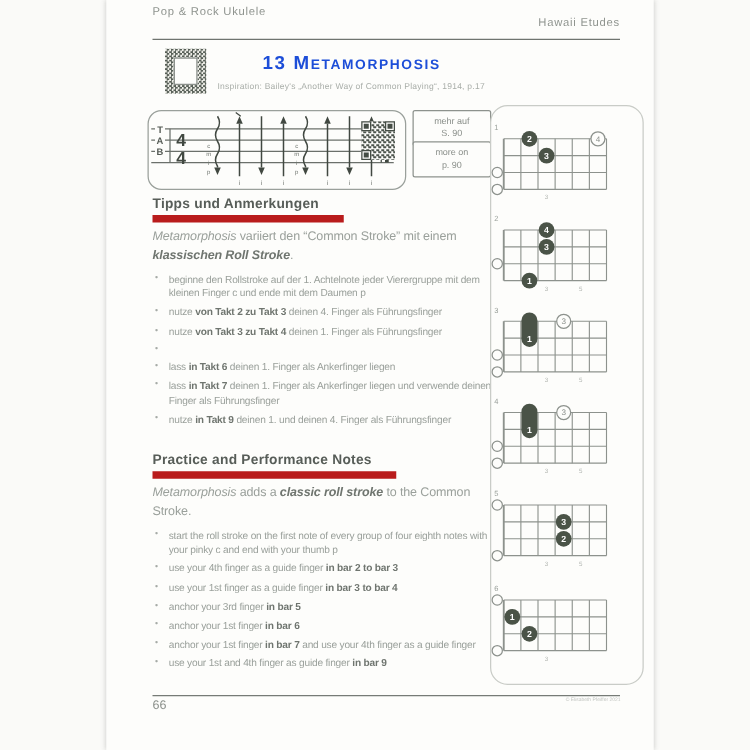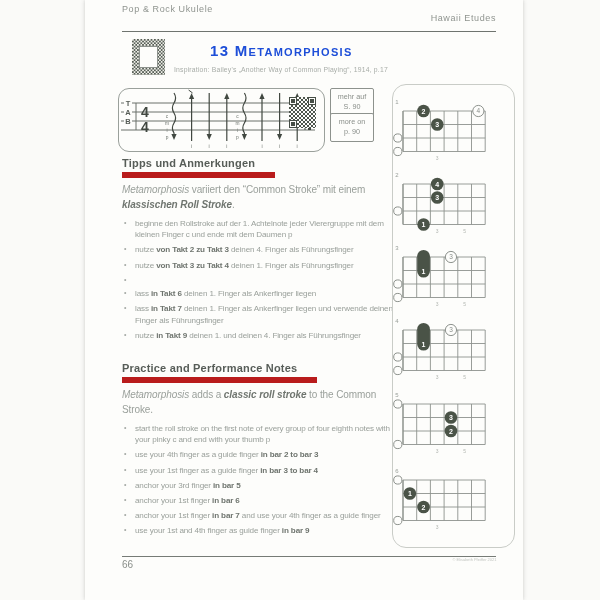--- a/index.html
+++ b/index.html
@@ -27,21 +27,21 @@
   .subtitle{position:absolute;left:89px;top:66px;font-size:6.8px;color:#a8ada8;letter-spacing:.2px;}
   
   .staff-panel{position:absolute;left:33px;top:88px;width:205px;height:62px;
     border:1.2px solid #9aa09b;border-radius:11px;background:#fdfdfb;}
   .qr{position:absolute;left:204px;top:97px;width:27px;height:31px;
     background:repeating-conic-gradient(#4d554d 0% 25%, #fdfdfb 0% 50%) 0 0/4px 4px;}
   .qr .eye{position:absolute;width:8px;height:8px;border:1.8px solid #454d45;background:#fdfdfb;box-sizing:border-box;}
   .qr .eye::after{content:"";position:absolute;inset:1.2px;background:#454d45;}
   .qr .tl{left:0;top:0}.qr .tr{right:0;top:0}.qr .bl{left:0;bottom:0}
   
-  .info-box{position:absolute;left:245px;width:44px;border:1px solid #8d928d;border-radius:2px;
+  .info-box{position:absolute;left:245px;width:63px;border:1px solid #8d928d;border-radius:2px;
     text-align:center;font-size:7.2px;line-height:1.5;color:#8a8f8a;padding:2.5px 0;background:#fdfdfb;box-sizing:border-box;}
   #info-de{top:88px;} #info-en{top:113px;}
   
   .sec{position:absolute;left:37px;width:285px;}
   #sec-de{top:153px;} #sec-en{top:358px;}
   .sec h2{margin:0 0 5px 0;display:inline-block;font-size:11px;font-weight:700;color:#575d58;
     letter-spacing:.2px;border-bottom:6px solid #b91c1c;padding:0 20px 3px 0;}
   .intro{margin:0 0 5px 0;font-size:10px;line-height:1.48;color:#9aa09b;letter-spacing:-.1px;}
   .b{font-weight:700;color:#6f756f;}
   .i{font-style:italic;}

